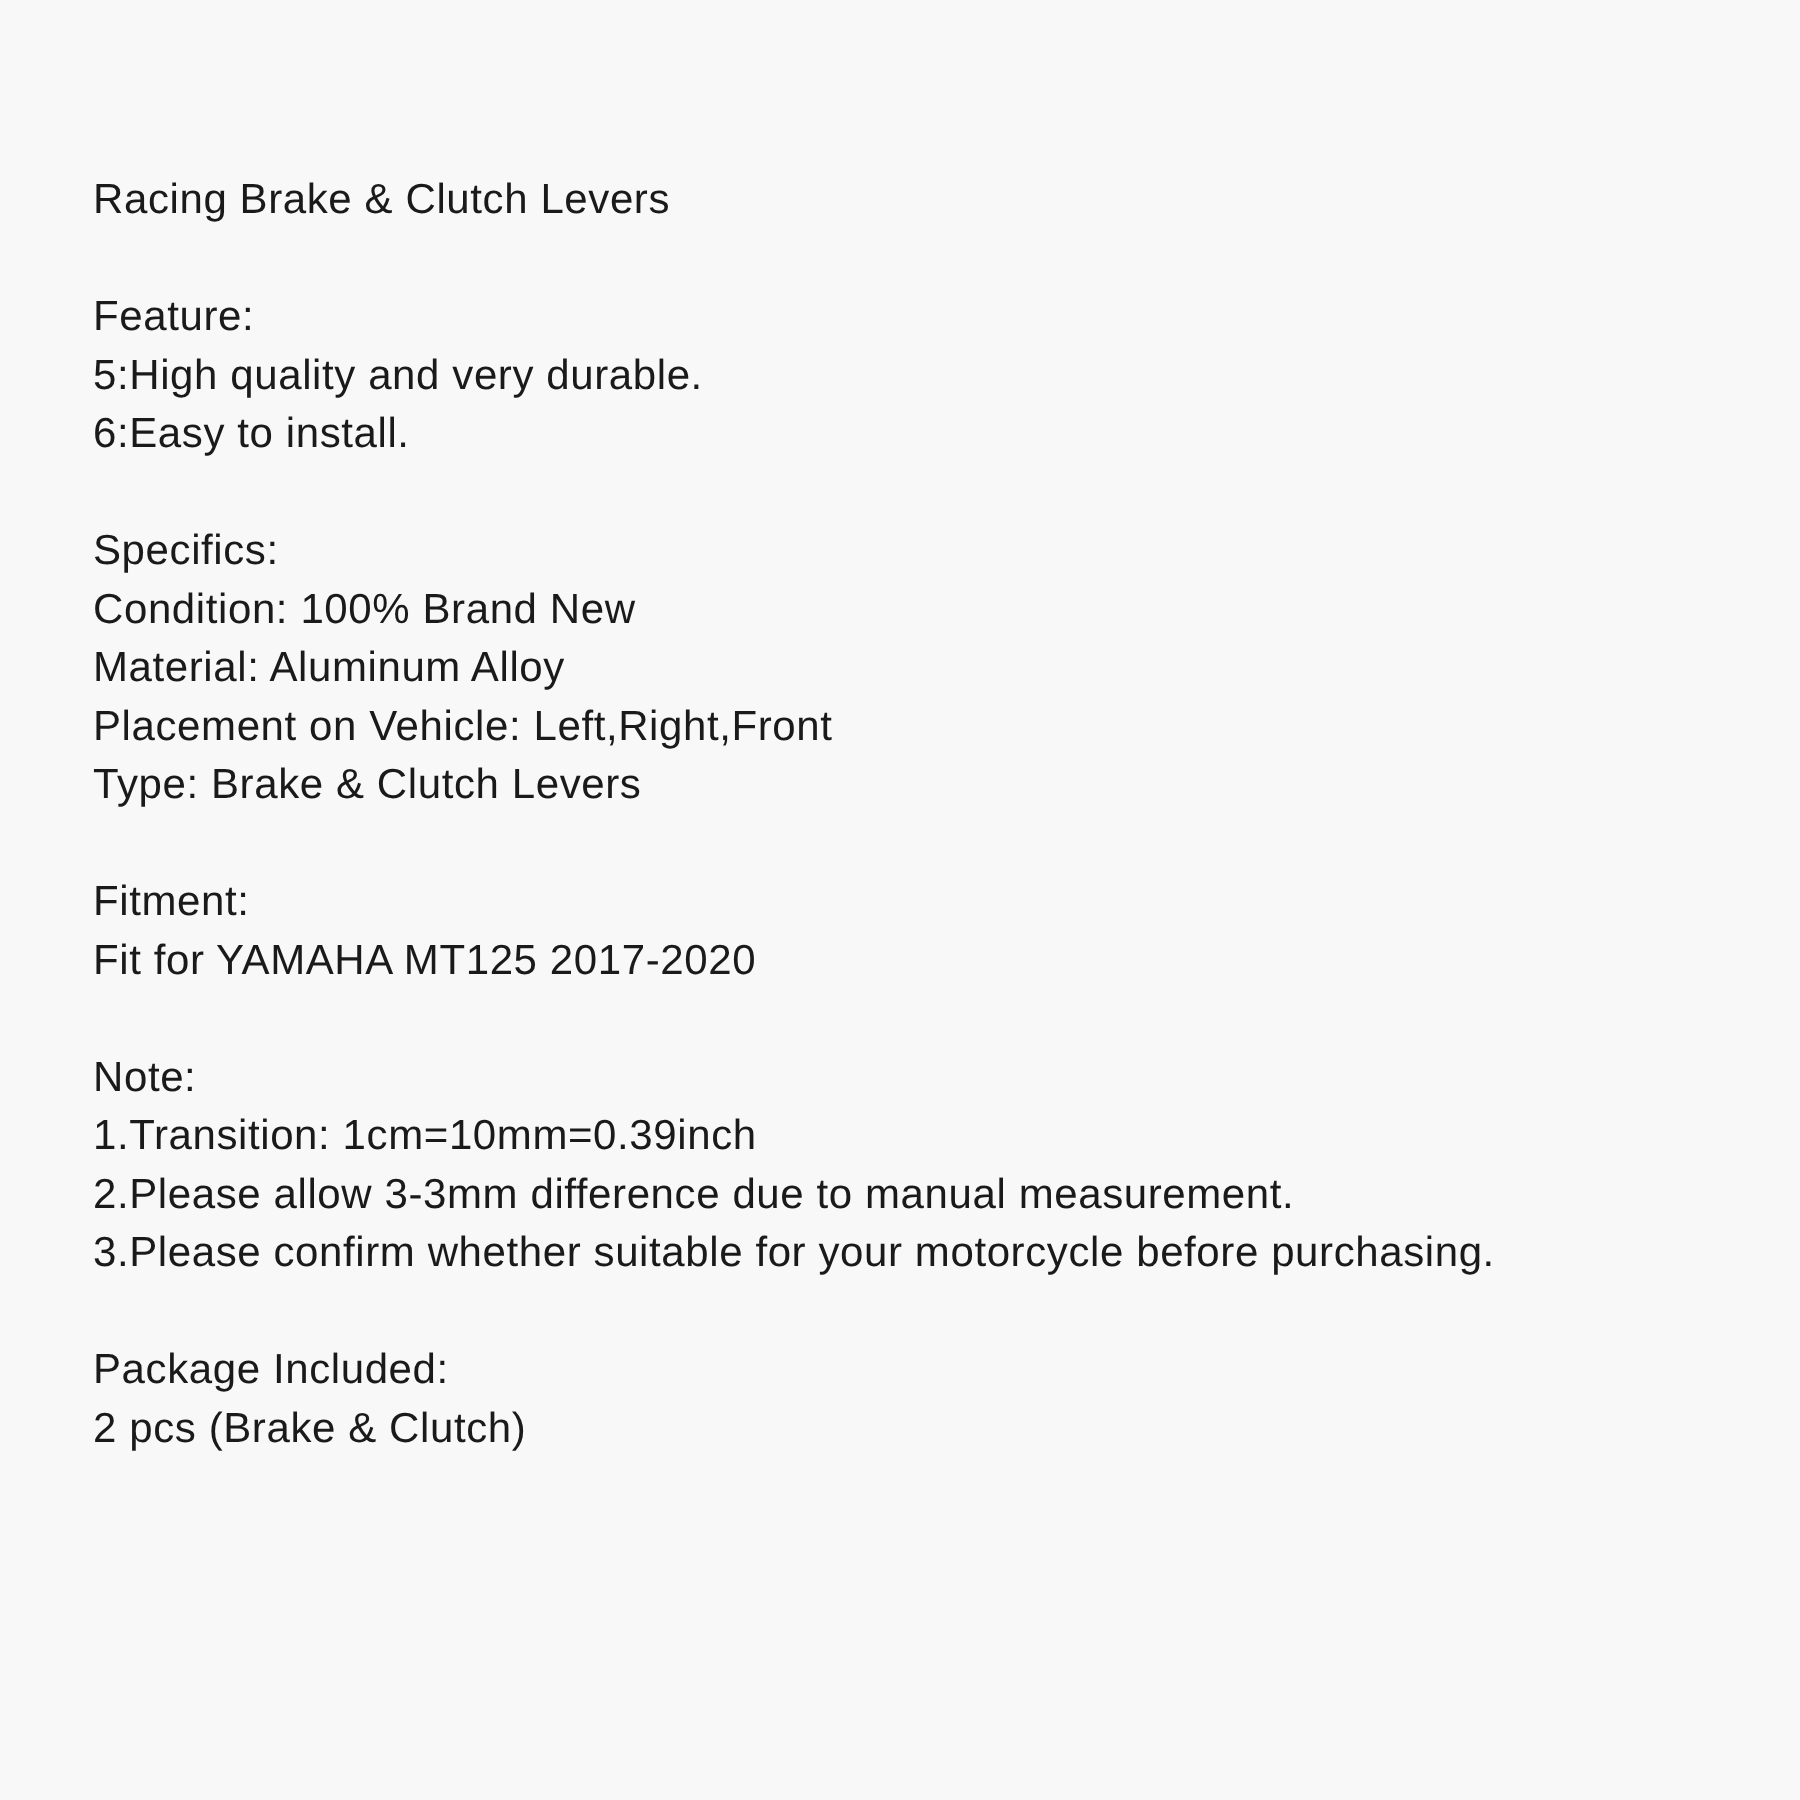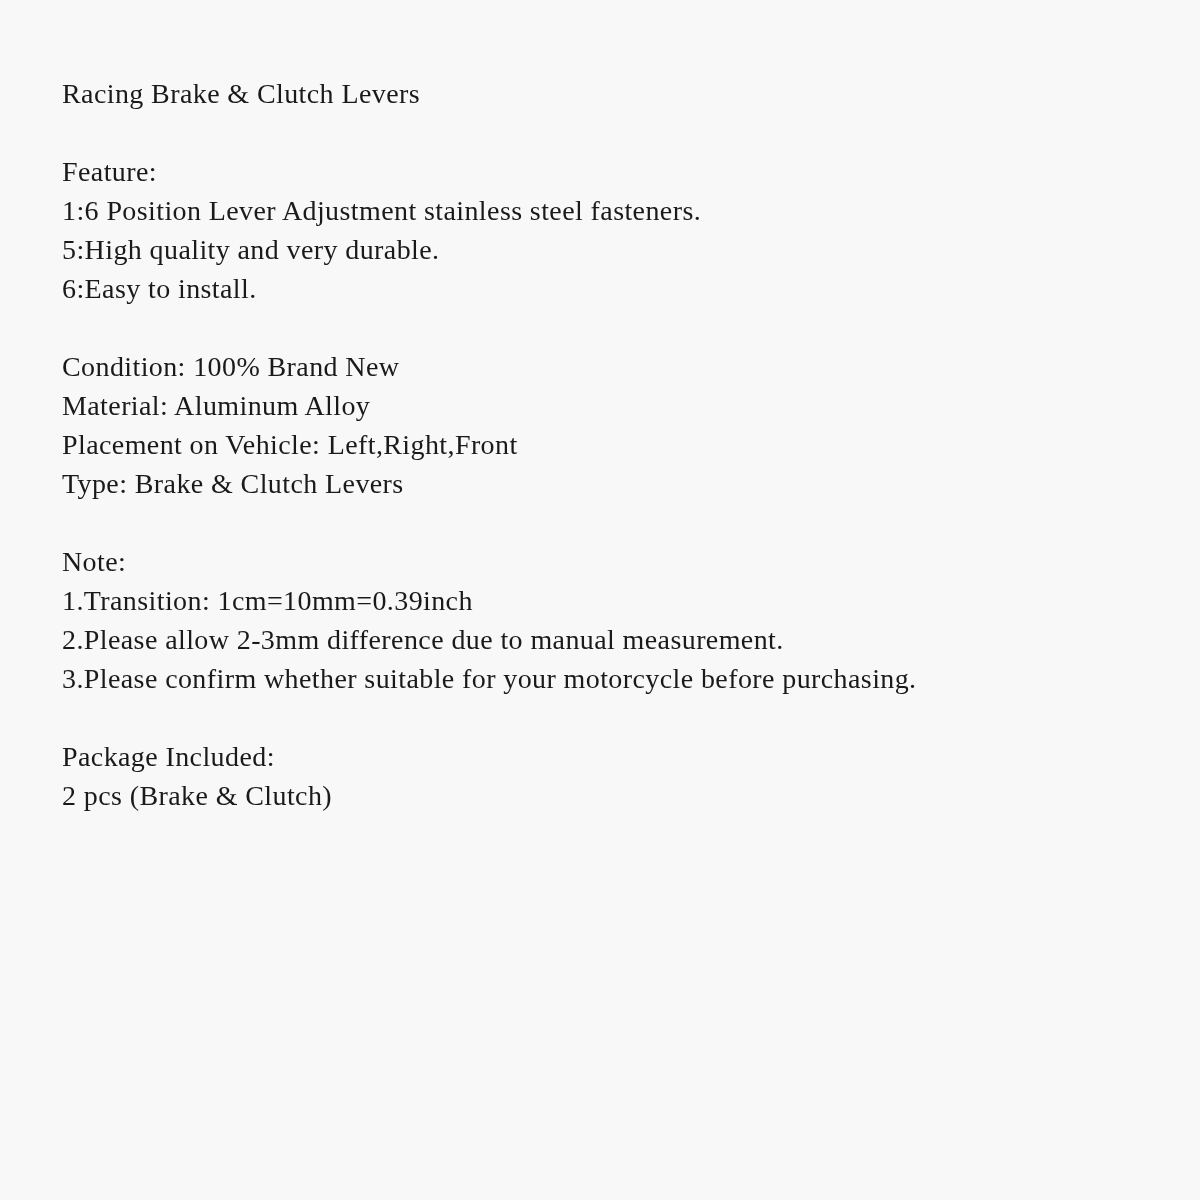--- a/index.html
+++ b/index.html
@@ -9,22 +9,21 @@
   body {
     width: 1200px;
     height: 1200px;
     background: #f8f8f8;
     box-sizing: border-box;
     font-family: "Liberation Sans", sans-serif;
     color: #1a1a1a;
     overflow: hidden;
   }
   .page {
-    padding: 74px 40px 0 62px;
-    font-family: Liberation Serif, serif;
+    padding: 113px 40px 0 62px;
   }
   .line {
     font-size: 28px;
     line-height: 39px;
     letter-spacing: 0.4px;
     font-weight: 400;
     white-space: nowrap;
   }
   .block {
     margin: 0 0 39px 0;
@@ -37,37 +36,41 @@
 <body style="background: rgb(248, 248, 248); color: rgb(26, 26, 26);">
 
 <div class="page">
 
   <div class="block">
     <div class="line">Racing Brake &amp; Clutch Levers</div>
   </div>
 
   <div class="block">
     <div class="line">Feature:</div>
-    <div class="line">1:6 Position Lever Adjustment stainless steel fasteners.</div>
     <div class="line">5:High quality and very durable.</div>
     <div class="line">6:Easy to install.</div>
   </div>
 
   <div class="block">
+    <div class="line">Specifics:</div>
     <div class="line">Condition: 100% Brand New</div>
     <div class="line">Material: Aluminum Alloy</div>
     <div class="line">Placement on Vehicle: Left,Right,Front</div>
     <div class="line">Type: Brake &amp; Clutch Levers</div>
   </div>
 
+  <div class="block">
+    <div class="line">Fitment:</div>
+    <div class="line">Fit for YAMAHA MT125 2017-2020</div>
+  </div>
 
   <div class="block">
     <div class="line">Note:</div>
     <div class="line">1.Transition: 1cm=10mm=0.39inch</div>
-    <div class="line">2.Please allow 2-3mm difference due to manual measurement.</div>
+    <div class="line">2.Please allow 3-3mm difference due to manual measurement.</div>
     <div class="line">3.Please confirm whether suitable for your motorcycle before purchasing.</div>
   </div>
 
   <div class="block">
     <div class="line">Package Included:</div>
     <div class="line">2 pcs (Brake &amp; Clutch)</div>
   </div>
 
 </div>
 

